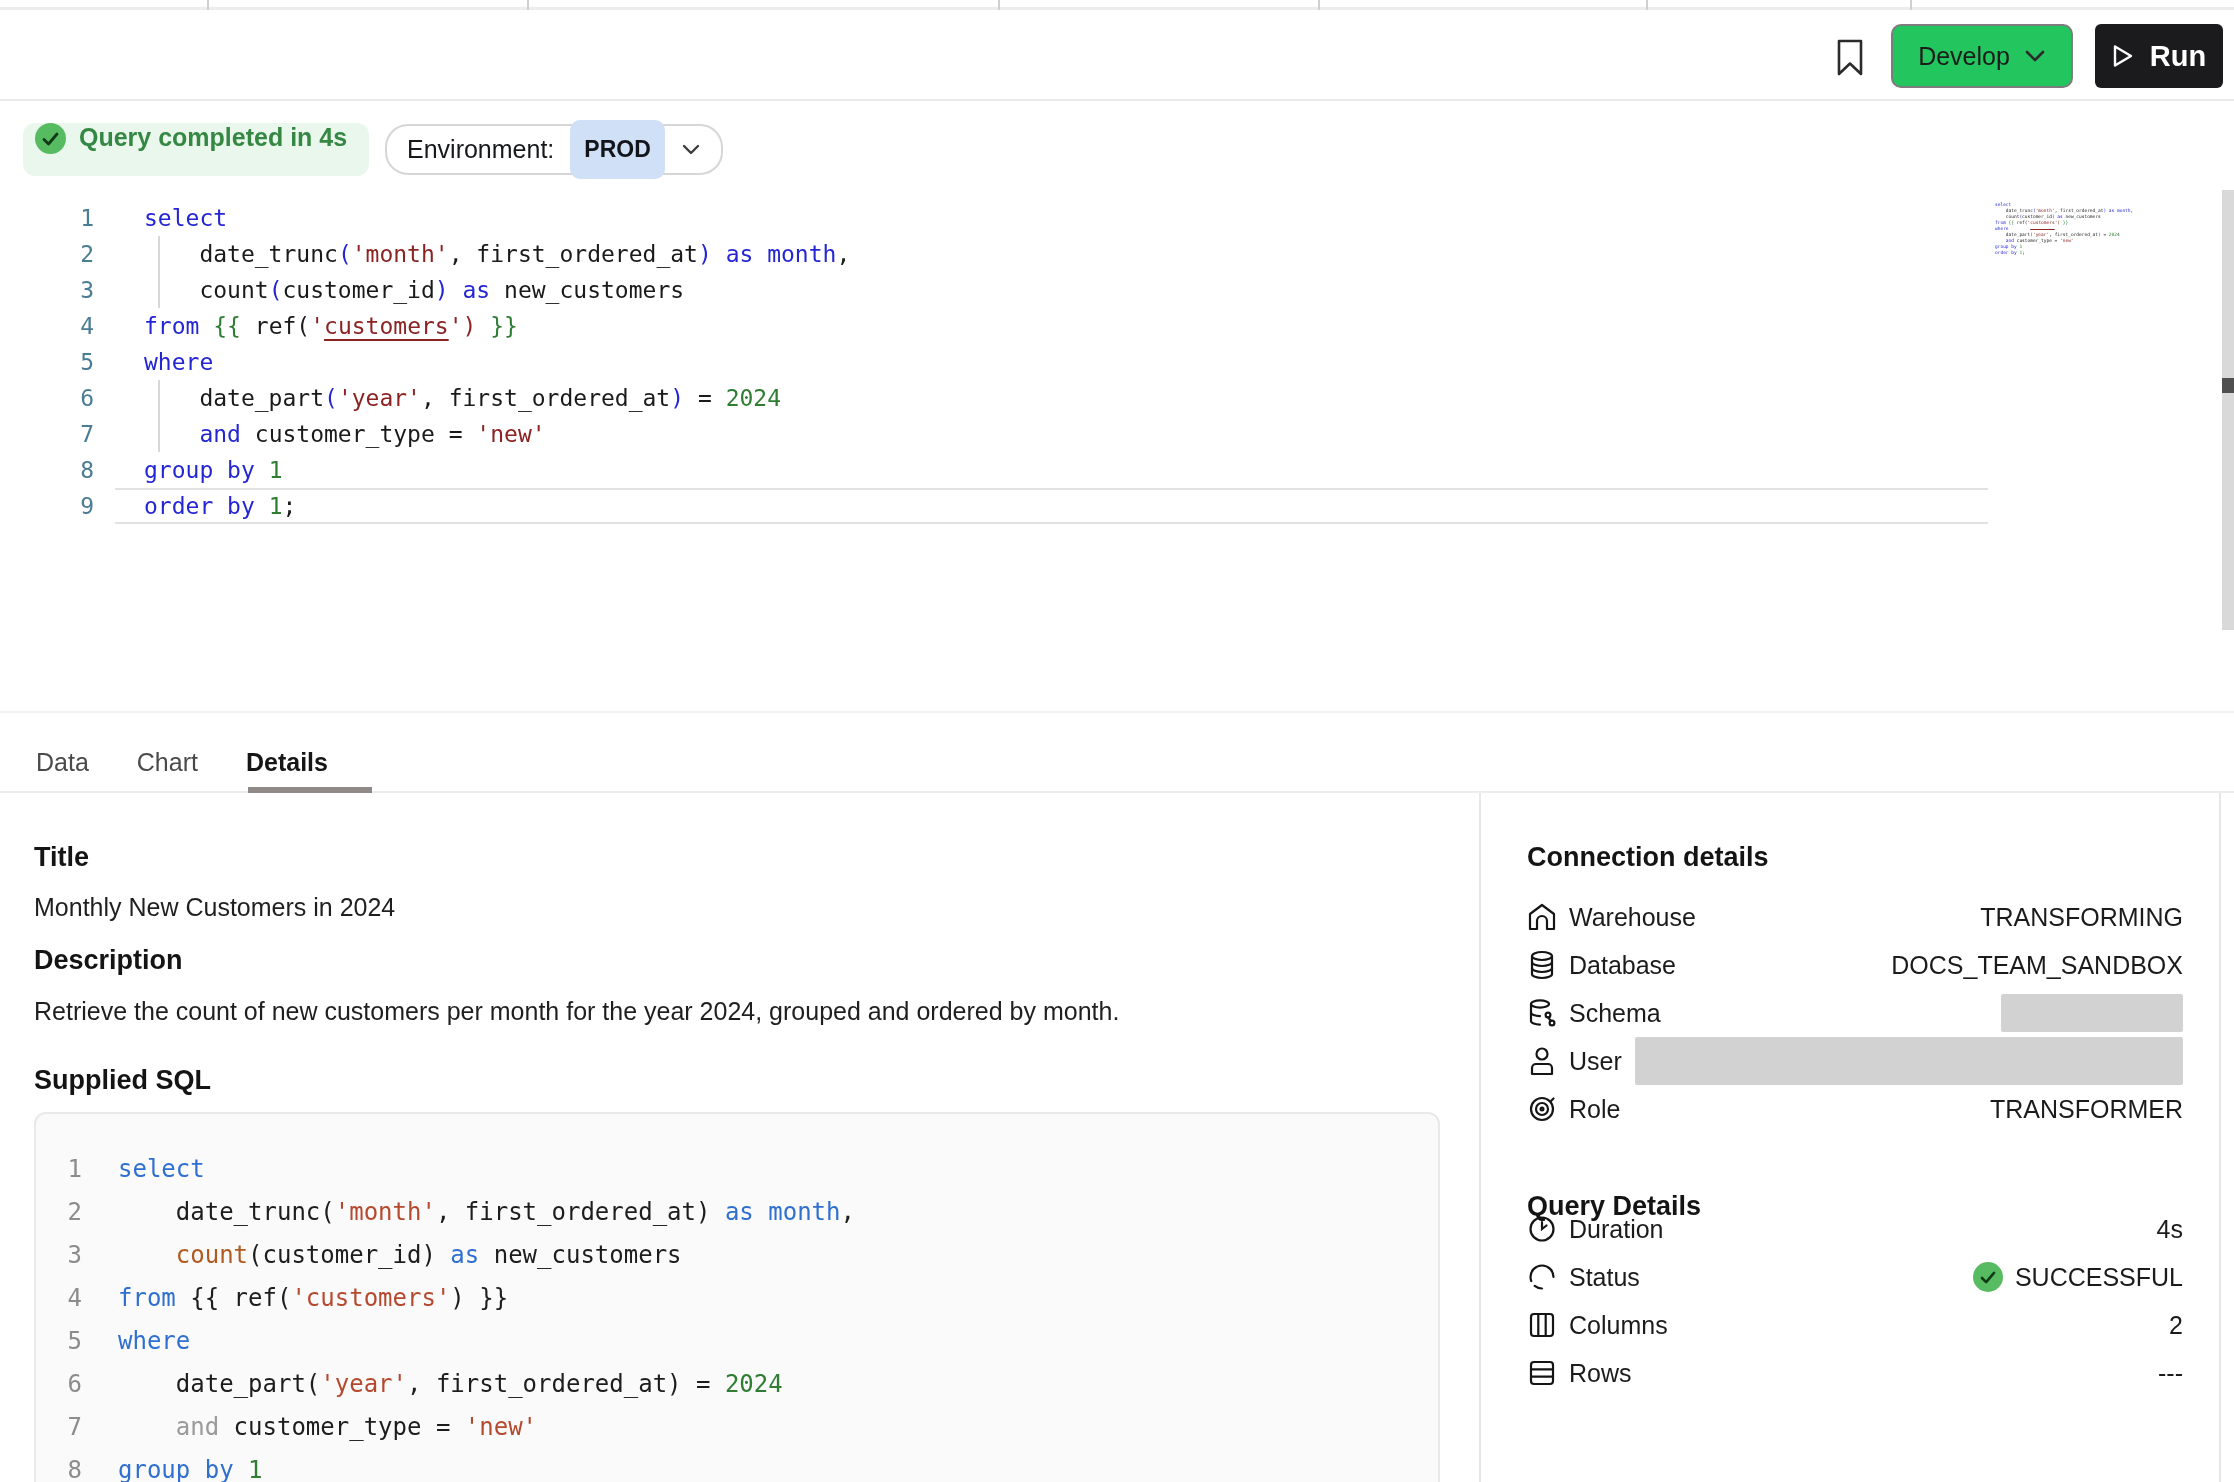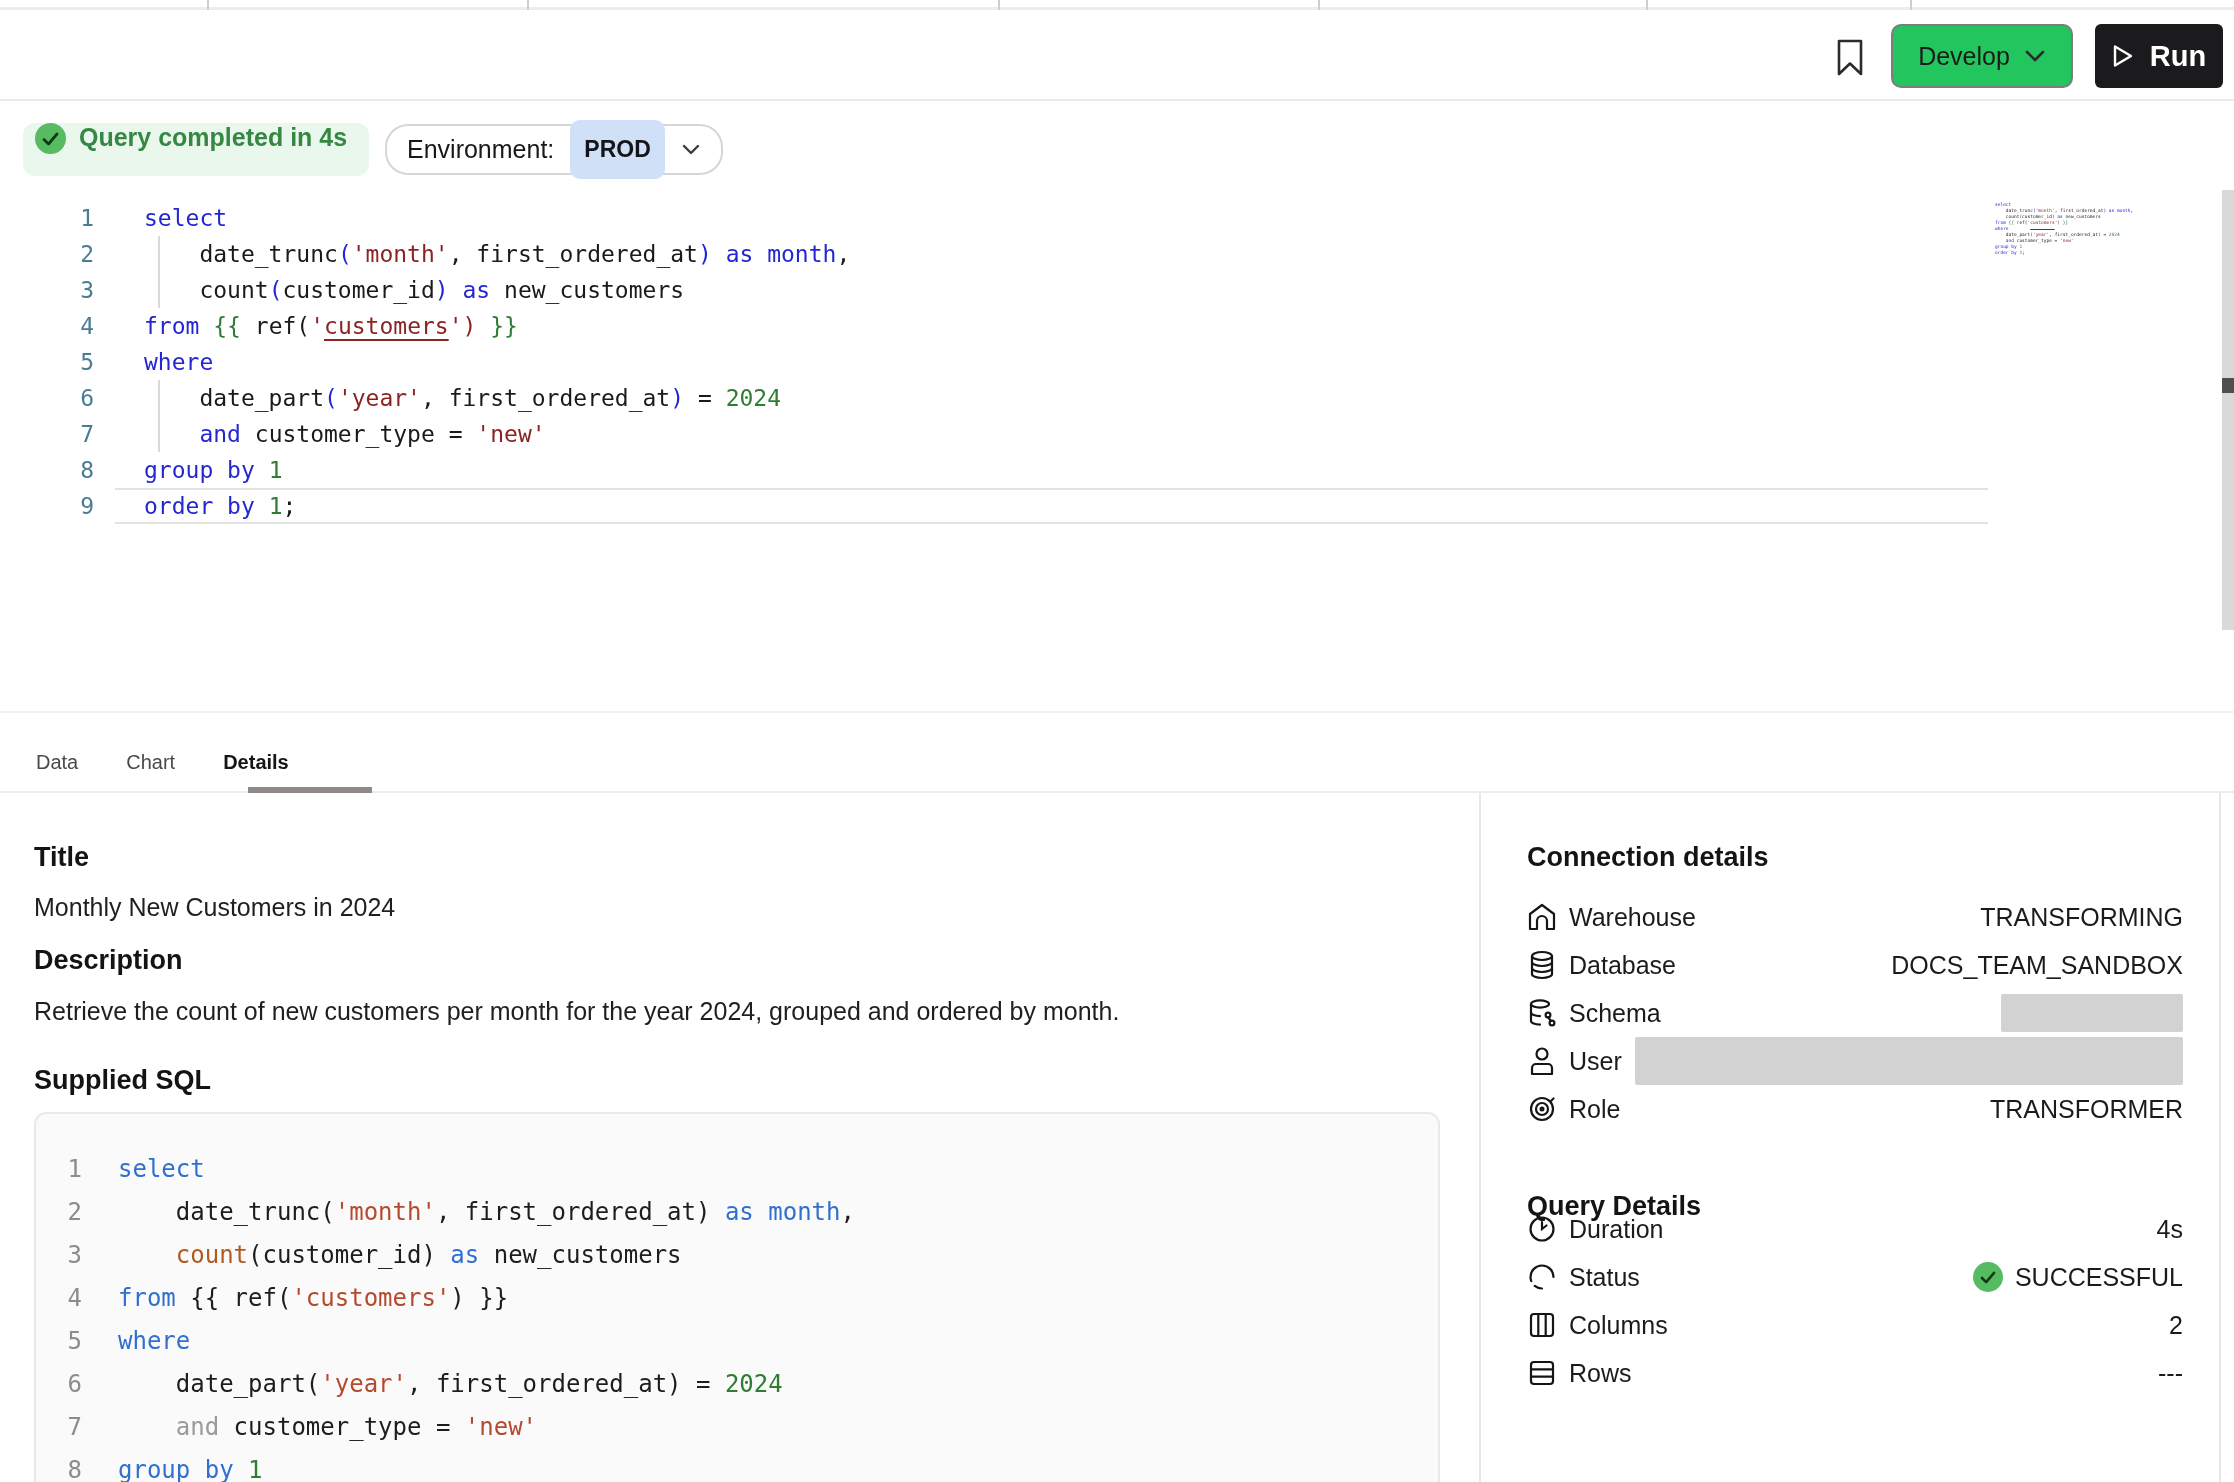--- a/index.html
+++ b/index.html
@@ -35,21 +35,21 @@
   .ed-jinja { color:var(--ed_jinja); } .ed-plain { color:#1a1a1a; } .ed-pblue { color:var(--ed_kw); }
   .ed-link { color:var(--ed_str); text-decoration:underline; text-underline-offset:5px; }
   .indent-guide { position:absolute; width:2px; background:#d8d8d8; left:158px; }
   .active-line { position:absolute; left:115px; top:288px; width:1873px; height:36px; border-top:2px solid #e2e2e2; border-bottom:2px solid #e2e2e2; pointer-events:none; }
   .minimap { position:absolute; left:1995px; top:2px; width:115px; font-family:"DejaVu Sans Mono", monospace; font-size:4.5px; line-height:6px; white-space:pre; cursor:pointer; }
   .ed-scrollbar { position:absolute; left:2222px; top:-10px; width:12px; height:440px; background:#d9d9d9; }
   .ed-scrollbar .thumb { position:absolute; left:0; top:188px; width:12px; height:15px; background:#4f4f4f; }
 
   
   .tabbar { position:absolute; left:0; top:711px; width:2234px; height:82px; background:#fff; border-top:2px solid #f1f1f1; border-bottom:2px solid #ececec; display:flex; align-items:center; padding-left:36px; gap:48px; }
-  .tab { font-size:20px; color:#4a4a4a; cursor:pointer;margin-top:20px; }
+  .tab { font-size:25px; color:#4a4a4a; cursor:pointer;margin-top:20px; }
   .tab.active { color:#161616; font-weight:700; }
   .tab-underline { position:absolute; left:248px; top:787px; width:124px; height:6px; background:var(--tab_underline); }
 
   
   .content { position:absolute; left:0; top:793px; width:2234px; height:689px; background:#fff; }
   .right-panel-border { position:absolute; left:1479px; top:0; width:2px; height:689px; background:#e7e7e7; }
   .right-edge-line { position:absolute; left:2219px; top:0; width:2px; height:689px; background:#e7e7e7; }
 
   .left-col { position:absolute; left:34px; top:0; width:1406px; }
   .h-sec { font-size:27px; font-weight:700; color:#141414; }

